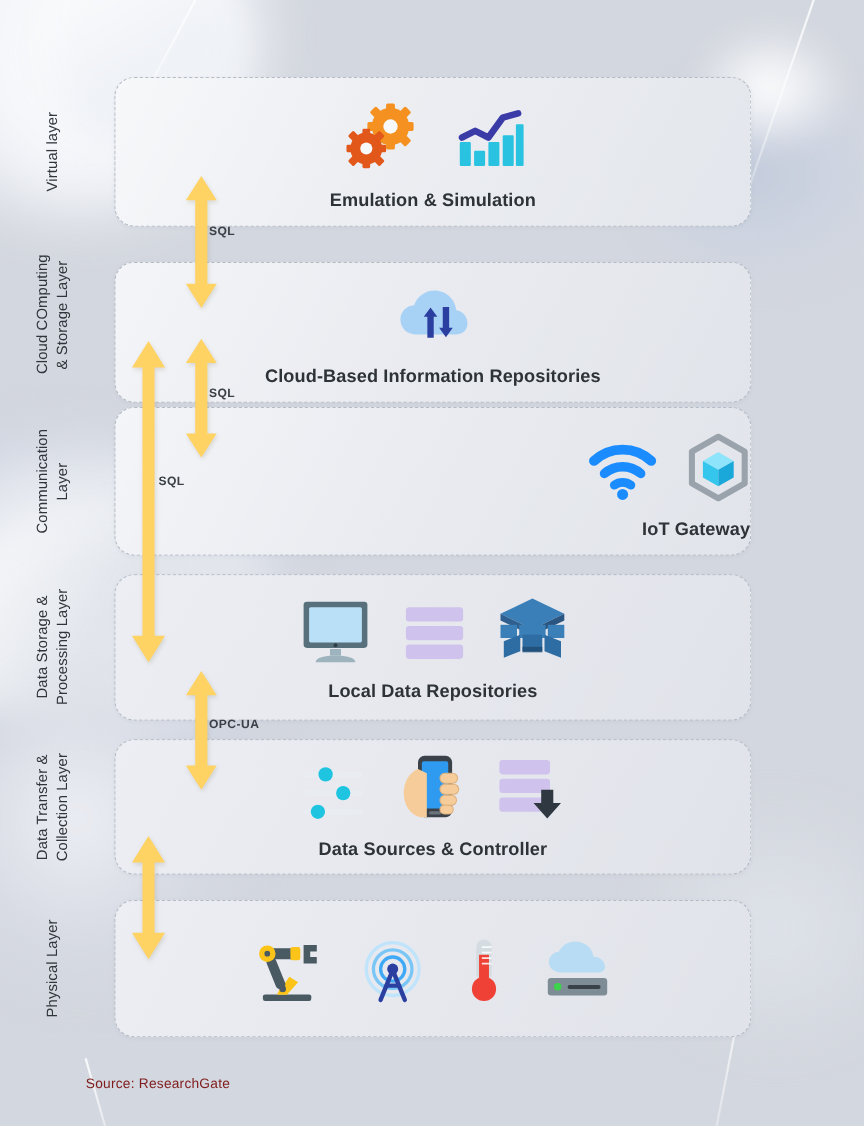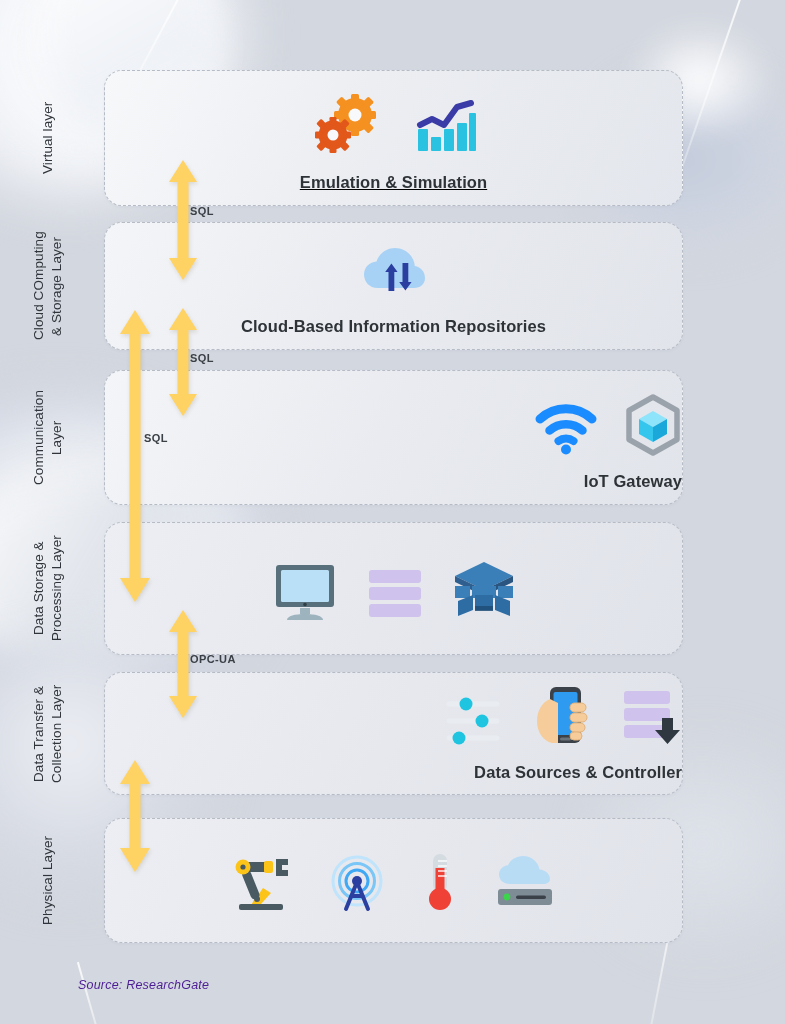--- a/index.html
+++ b/index.html
@@ -165,22 +165,21 @@
     color: #3b4046;
     letter-spacing: .4px;
     white-space: nowrap;
   }
 
   .source-note {
     position: absolute;
     left: 78px;
     top: 978px;
     font-size: 12.5px;
-    font-style: italic;
-    color: #4c1d95;
+    color: #7f1d1d;
     letter-spacing: .2px;
     z-index: 5;
   }
 
   svg.ico { display: block; overflow: visible; }
 </style>
 </head>
 <body>
 
 <div class="bg-layer">
@@ -195,21 +194,21 @@
   <div class="streak streak-a"></div>
   <div class="streak streak-b"></div>
   <div class="streak streak-c"></div>
   <div class="streak streak-d"></div>
 </div>
 
 <div class="diagram">
 
   <div class="layer-row" style="top:70px;height:136px;">
     <div class="layer-label" style="top:0;height:136px;">Virtual layer</div>
-    <div class="panel" style="top:0;height:136px;text-decoration:underline;">
+    <div class="panel" style="top:0;height:136px;">
       <div class="panel-icons">
 
         <span>
           <svg class="ico" width="70" height="62" viewBox="0 0 70 62">
             <g fill="#f59120">
               <circle cx="44" cy="20" r="17"></circle>
               <g>
                 <rect x="40" y="-1" width="8" height="9" rx="1.5"></rect>
                 <rect x="40" y="32" width="8" height="9" rx="1.5"></rect>
                 <rect x="23" y="16" width="9" height="8" rx="1.5"></rect>
@@ -251,21 +250,21 @@
           </svg>
         </span>
       </div>
       <div class="panel-title">Emulation &amp; Simulation</div>
     </div>
   </div>
 
   <div class="layer-row" style="top:222px;height:128px;">
     <div class="layer-label" style="top:0;height:128px;">Cloud COmputing
 &amp; Storage Layer</div>
-    <div class="panel tone-b" style="top:0;height:128px;">
+    <div class="panel tone-b" style="top:16px;height:128px;">
       <div class="panel-icons" style="height:64px;">
         <span>
           <svg class="ico" width="66" height="58" viewBox="0 0 66 58">
             <path d="M17 45 C8 45 3 38.5 3 31.5 C3 24.5 8.5 19 15.5 18.6
                      C18 10.5 25.5 5 34 5 C44.5 5 53 13 53.8 23
                      C60 24 64 29 64 35 C64 41 59.5 45 53 45 Z" fill="#a8d2f5"></path>
             <g fill="#2b3fa0">
               <path d="M27.5 48 L27.5 29 L24.2 29 L30.4 20.5 L36.6 29 L33.3 29 L33.3 48 Z"></path>
               <path d="M41.5 20 L41.5 39 L38.2 39 L44.4 47.5 L50.6 39 L47.3 39 L47.3 20 Z"></path>
             </g>
@@ -341,27 +340,28 @@
               <path d="M5 41 L20 35 L20 50 L5 56 Z"></path>
               <path d="M22 35 L40 35 L40 50 L22 50 Z"></path>
               <path d="M42 35 L57 41 L57 56 L42 50 Z"></path>
             </g>
             <g fill="#1f4e78" opacity=".85">
               <rect x="22" y="46" width="18" height="5"></rect>
             </g>
           </svg>
         </span>
       </div>
+      <div class="panel-title">Local Data Repositories</div>
     </div>
   </div>
 
   <div class="layer-row" style="top:672px;height:123px;">
     <div class="layer-label" style="top:0;height:123px;">Data Transfer &amp;
 Collection Layer</div>
-    <div class="panel tone-c" style="top:0;height:123px;align-items:flex-end;">
+    <div class="panel tone-c" style="top:0;height:123px;">
       <div class="panel-icons" style="gap:32px;height:62px;">
         <span>
           <svg class="ico" width="54" height="52" viewBox="0 0 54 52">
             <g stroke="#e9edf2" stroke-width="5" stroke-linecap="round">
               <line x1="3" y1="9" x2="51" y2="9"></line>
               <line x1="3" y1="26" x2="51" y2="26"></line>
               <line x1="3" y1="43" x2="51" y2="43"></line>
             </g>
             <g fill="#1ec4e0">
               <circle cx="20" cy="9" r="6.5"></circle>

